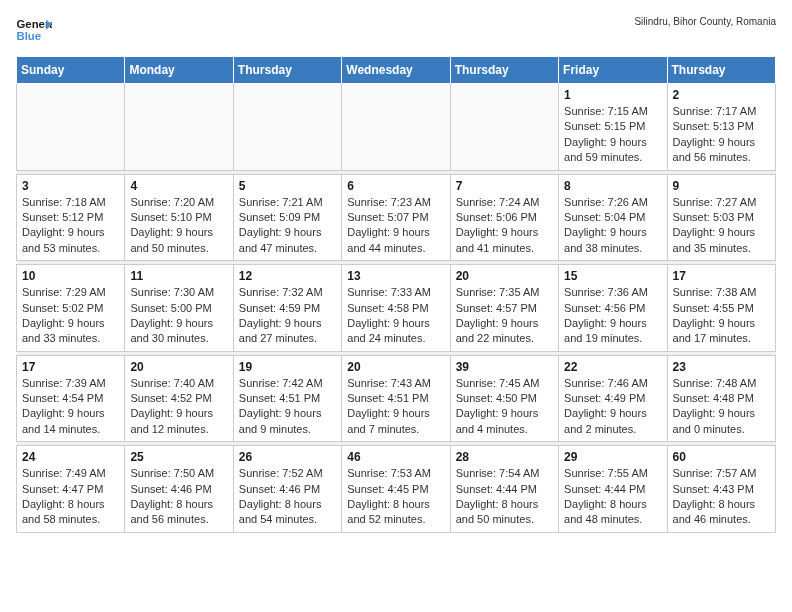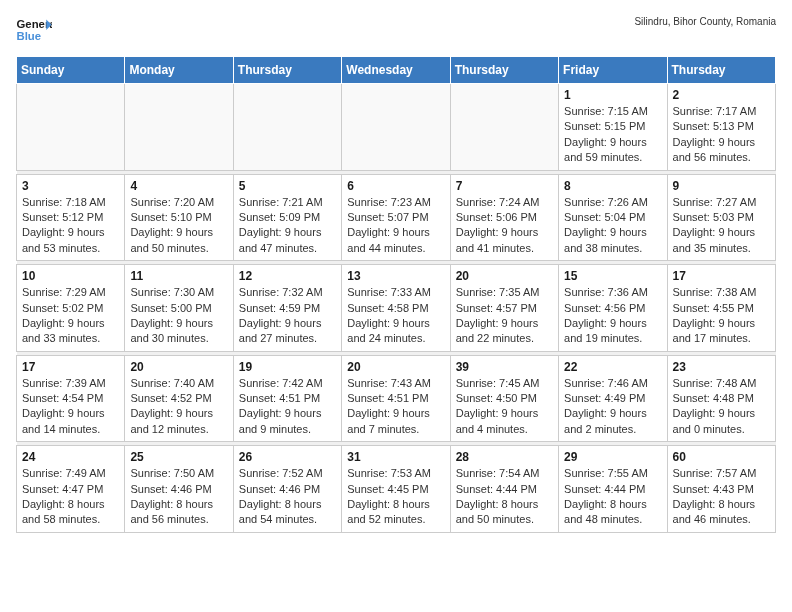--- a/index.html
+++ b/index.html
@@ -261,21 +261,21 @@
         </td>
         <td>
           <div class="day-number">25</div>
           <div class="day-info">Sunrise: 7:50 AM<br>Sunset: 4:46 PM<br>Daylight: 8 hours and 56 minutes.</div>
         </td>
         <td>
           <div class="day-number">26</div>
           <div class="day-info">Sunrise: 7:52 AM<br>Sunset: 4:46 PM<br>Daylight: 8 hours and 54 minutes.</div>
         </td>
         <td>
-          <div class="day-number">31</div>
+          <div class="day-number">46</div>
           <div class="day-info">Sunrise: 7:53 AM<br>Sunset: 4:45 PM<br>Daylight: 8 hours and 52 minutes.</div>
         </td>
         <td>
           <div class="day-number">28</div>
           <div class="day-info">Sunrise: 7:54 AM<br>Sunset: 4:44 PM<br>Daylight: 8 hours and 50 minutes.</div>
         </td>
         <td>
           <div class="day-number">29</div>
           <div class="day-info">Sunrise: 7:55 AM<br>Sunset: 4:44 PM<br>Daylight: 8 hours and 48 minutes.</div>
         </td>

